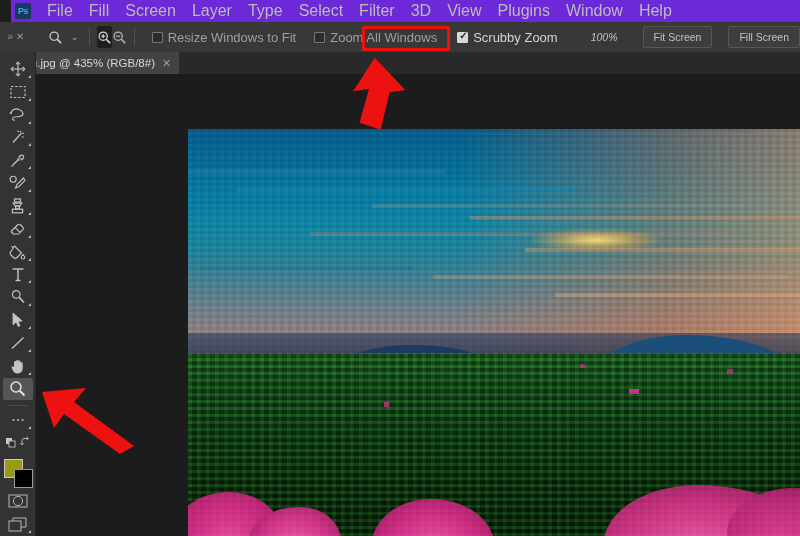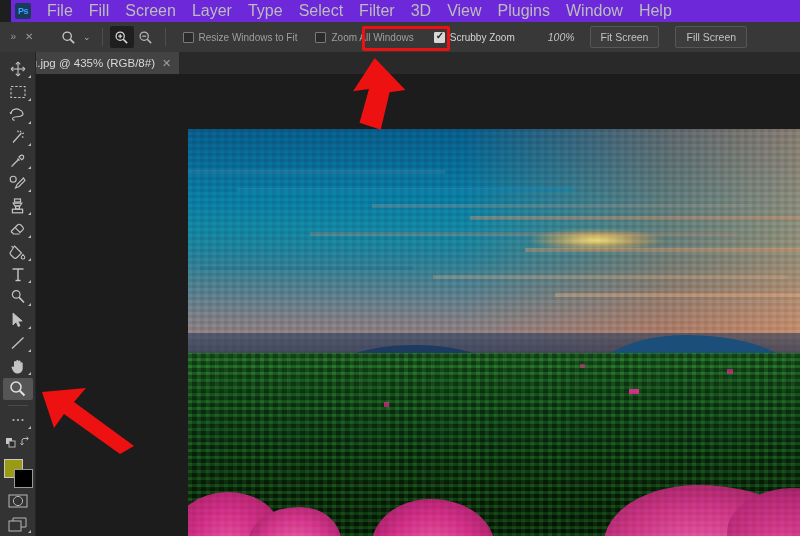--- a/index.html
+++ b/index.html
@@ -27,21 +27,21 @@
     justify-content:center; border-radius:2px; }
   .icon-btn.active{ background:#1f1f1f; }
   .chev{ color:#b0b0b0; font-size:9px; }
   .sep{ width:1px; height:18px; background:#4e4e4e; margin:0 7px; }
   .optcheck{ display:flex; align-items:center; gap:5px; margin-left:10px; }
   .cbox{ width:11px; height:11px; border:1px solid #787878; border-radius:1px;
     background:#2b2b2b; display:inline-block; }
   .cbox.on{ background:#d8d8d8; border-color:#d8d8d8; position:relative; }
   .cbox.on::after{ content:"✓"; position:absolute; left:1px; top:-3px;
     font-size:10px; color:#1e1e1e; font-weight:bold; }
-  .optlabel{ color:#9f9f9f; font-size:10px; white-space:nowrap; }
+  .optlabel{ color:#9f9f9f; font-size:13px; white-space:nowrap; }
   .optlabel.bright{ color:#d4d4d4; }
   .btn{ border:1px solid #565656; background:#3d3d3d; color:#c3c3c3;
     font-size:10.5px; border-radius:2px; padding:4px 10px; white-space:nowrap; }
   .btn.flat{ border-color:transparent; background:transparent;font-style:italic; }
 
   
   .hl-box{ position:absolute; border:3px solid #ee1111; border-radius:2px;
     pointer-events:none; }
 
   
@@ -173,21 +173,21 @@
       <span class="cbox"></span>
       <span class="optlabel">Zoom All Windows</span>
     </div>
 
     <div class="optcheck" style="margin-left:20px;">
       <span class="cbox on"></span>
       <span class="optlabel bright">Scrubby Zoom</span>
     </div>
 
     <span class="btn flat" style="margin-left:22px;">100%</span>
-    <span class="btn" style="margin-left:4px;">Fit Screen</span>
+    <span class="btn" style="margin-left:14px;">Fit Screen</span>
     <span class="btn" style="margin-left:16px;">Fill Screen</span>
   </div>
 
   <div class="hl-box" style="left:362px; top:26px; width:88px; height:25px;"></div>
 
   <div class="tabbar">
     <div class="doctab">
       <span class="title">ống.jpg @ 435% (RGB/8#)</span>
       <span class="x">✕</span>
     </div>

